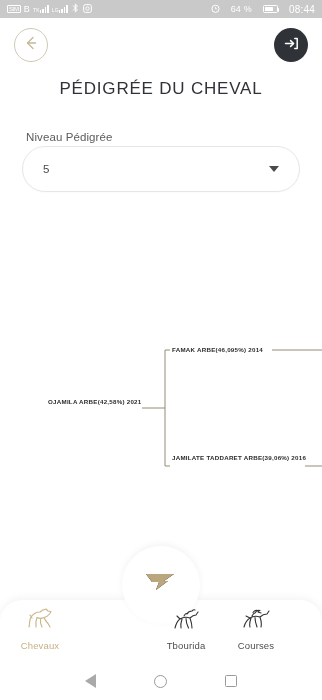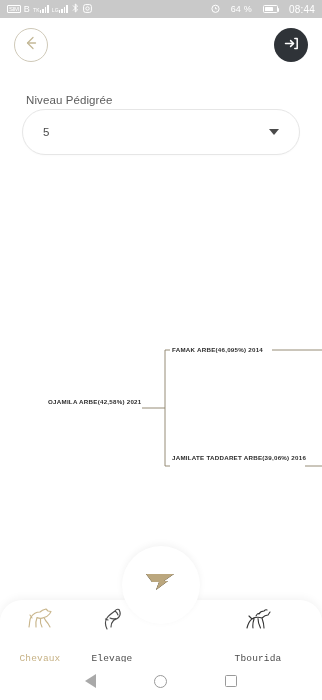--- a/index.html
+++ b/index.html
@@ -132,21 +132,21 @@
     background:#fff;
     display:flex; align-items:center; justify-content:center;
     cursor:pointer;
   }
   .nav-items {
     position:absolute; left:0; bottom:0; width:322px; height:62px;
     display:flex; align-items:flex-start; padding-top:6px;
   }
   .nav-item {
     width:70px; display:flex; flex-direction:column;
-    align-items:center; gap:16px; cursor:pointer;font-family:Liberation Mono, monospace;
+    align-items:center; gap:4px; cursor:pointer;
   }
   .nav-item.slot-1 { margin-left:5px; }
   .nav-item.slot-2 { margin-left:2px; }
   .nav-item.slot-3 { margin-left:76px;text-align:right; }
   .nav-item.slot-4 { margin-left:0px; }
   .nav-label { font-size:9.5px; color:#4d4d4d; letter-spacing:0.15px; }
   .nav-item.active .nav-label { color:#c6b184; }
 
   
   .sysnav {
@@ -233,20 +233,21 @@
     <div class="logout-btn">
       <span>
         <svg width="19" height="19" viewBox="0 0 19 19">
           <path d="M3.5 9.5 H11" stroke="#fff" stroke-width="1.5" stroke-linecap="round"></path>
           <path d="M8.6 6.6 L11.6 9.5 L8.6 12.4" stroke="#fff" stroke-width="1.5" fill="none" stroke-linecap="round" stroke-linejoin="round"></path>
           <path d="M12.8 4.6 H15.2 V14.4 H12.8" stroke="#fff" stroke-width="1.5" fill="none" stroke-linecap="round" stroke-linejoin="round"></path>
         </svg>
       </span>
     </div>
   </div>
+  <div class="page-title">PÉDIGRÉE DU CHEVAL</div>
 </div>
 
 <div class="field-block">
   <div class="field-label">Niveau Pédigrée</div>
   <div class="select-box">
     <span class="select-value">5</span>
     <span class="chev"></span>
   </div>
 </div>
 
@@ -273,38 +274,39 @@
   <div class="nav-items">
     <div class="nav-item slot-1 active">
       <span>
         <svg width="30" height="26" viewBox="0 0 30 26">
           <path d="M4 21 C5 17 4 14 6 11 C8 8 12 6 15 6 C17 4 19 3.5 21 3 L23 5 L26 5.5 L24.5 8 C23 10 21 11 19 11.5 C20 14 21.5 16 23 17.5 L25 21 M19 11.5 C17 12.5 14 12.5 12 11.5 M12 11.5 C11 14 10.5 17 11 21 M15.5 12.5 C15 16 15.5 18.5 17 21 M7 12 L5 9" stroke="#c9b68c" stroke-width="1.15" fill="none" stroke-linecap="round" stroke-linejoin="round"></path>
         </svg>
       </span>
       <span class="nav-label">Chevaux</span>
     </div>
 
-    <div class="nav-item slot-2">
-      <span>
-        <svg width="28" height="26" viewBox="0 0 28 26">
-          <path d="M9 23 C7 19 7 15 9 12 C11 9 14 7 17 5 C18 3.5 19.5 3 21 3.5 L22 6 C22.5 8 22 10 20.5 11.5 C19 13 17 13.5 15.5 14.5 C14 16 13 18 13 21 M17 5 C18.5 6 19.5 7.5 20 9 M12 12 C14 13 16 13 18 12.5 M10 14 L7.5 13" stroke="#4a4a4a" stroke-width="1.15" fill="none" stroke-linecap="round" stroke-linejoin="round"></path>
-        </svg>
-      </span>
-      <span class="nav-label">Elevage</span>
-    </div>
 
     <div class="nav-item slot-3">
       <span>
         <svg width="30" height="26" viewBox="0 0 30 26">
           <path d="M4 22 C5 18 6 15 9 13 C12 11 16 11 19 12 C21 10 23 9 25 9 M19 12 C20 15 21 18 21 22 M11 13 C10 16 9.5 19 10 22 M15 12.5 C15 16 16 19 17.5 22 M9 13 L6 10 M25 9 L27 6 M16 8 C17 6 19 5 21 5 C22 4 23 3.5 24 4 M13 10 C14 8 15 7 16 8" stroke="#333" stroke-width="1.1" fill="none" stroke-linecap="round" stroke-linejoin="round"></path>
         </svg>
       </span>
       <span class="nav-label">Tbourida</span>
     </div>
 
+    <div class="nav-item slot-4">
+      <span>
+        <svg width="30" height="26" viewBox="0 0 30 26">
+          <path d="M3 21 C4 17 6 14 9 12 C12 10 16 10 19 11 C21 9 23 8 26 8 M19 11 C20 14 21 17 20 21 M10 12 C9 15 8 18 9 21 M14 11.5 C14 15 15 18 16 21 M9 12 L5 10 M26 8 L28 5 M14 7 C15 5 17 4 19 4.5 M11 10 C12 8 13 7 14 7 M17 6 L20 7" stroke="#333" stroke-width="1.1" fill="none" stroke-linecap="round" stroke-linejoin="round"></path>
+          <path d="M12 6.5 C13 5 15 4 17 4.5 L18 6" stroke="#333" stroke-width="1.1" fill="none" stroke-linecap="round"></path>
+        </svg>
+      </span>
+      <span class="nav-label">Courses</span>
+    </div>
   </div>
 
   <div class="fab">
     <span>
       <svg width="34" height="26" viewBox="0 0 34 26">
         <path d="M2 6 L30 6 L20 13 L24 13 L12 22 L15 14 L8 14 Z" fill="#bba madeup"></path>
         <path d="M2 6 L30 6 L20 13 L24 13 L12 22 L15 14 L8 14 Z" fill="#bba77e"></path>
       </svg>
     </span>
   </div>

